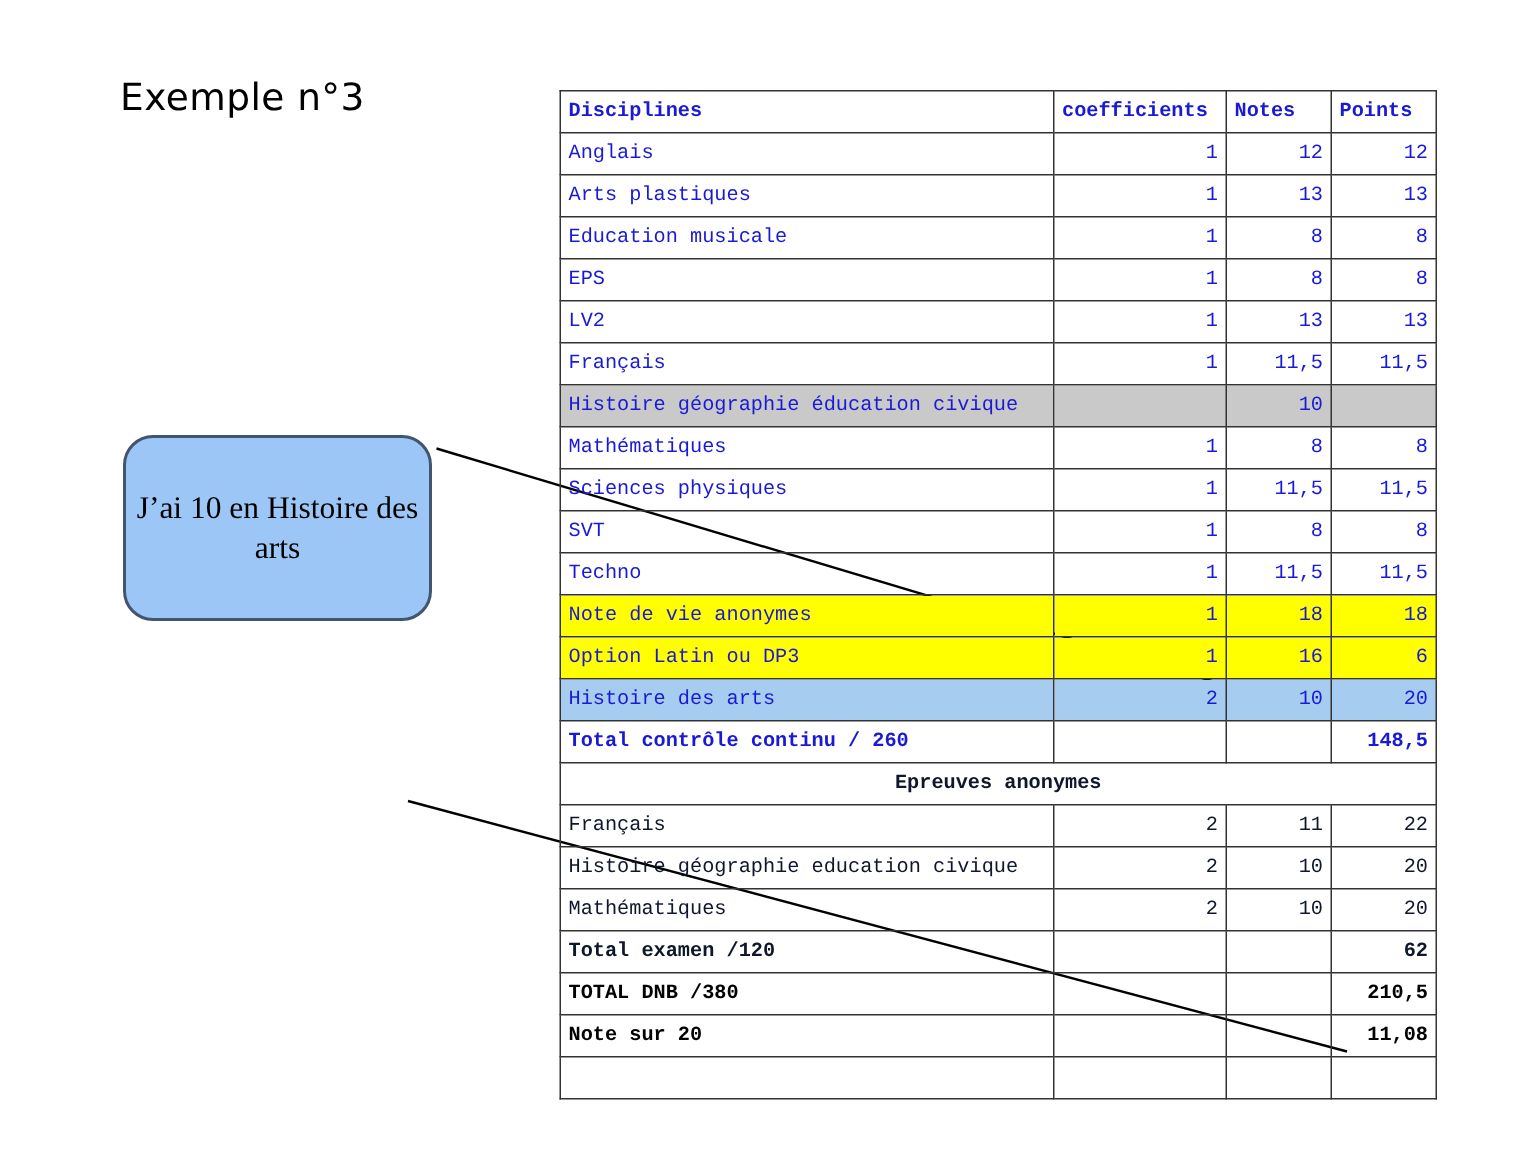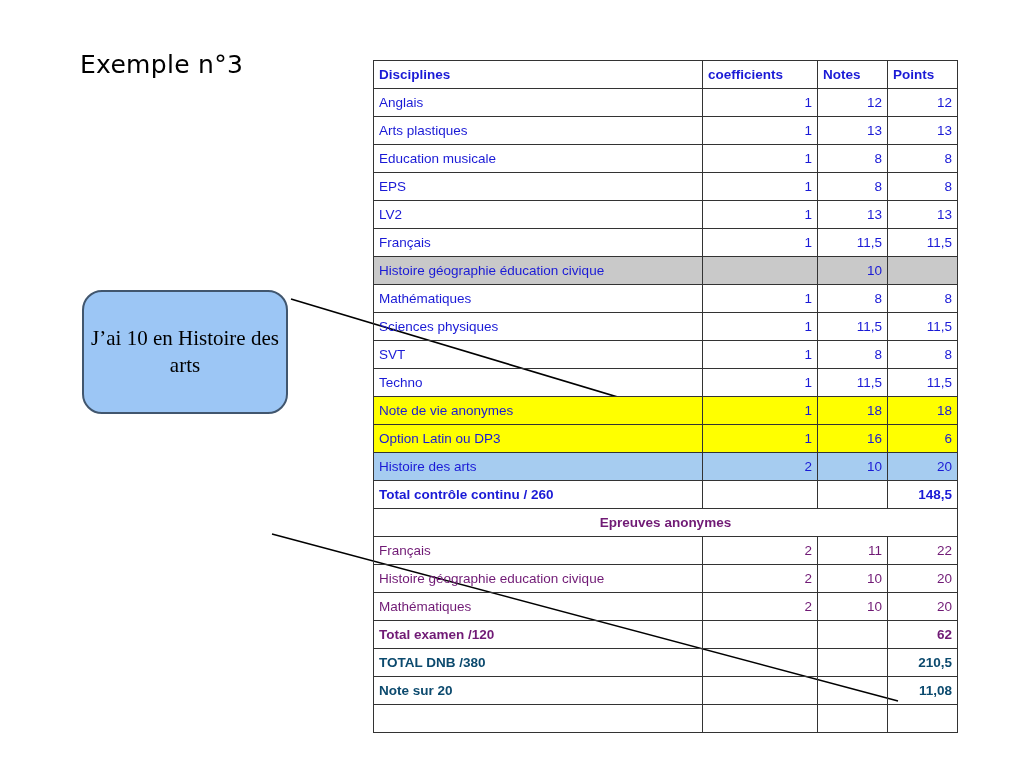--- a/index.html
+++ b/index.html
@@ -76,21 +76,21 @@
   }
 
   
   #grade-table {
     position: absolute;
     left: 373px;
     top: 60px;
     width: 584px;
     border-collapse: collapse;
     table-layout: fixed;
-    font-family: Liberation Sans, sans-serif;
+    font-family: Liberation Mono, monospace;
     font-size: 13.5px;
   }
   #grade-table col.c-disc   { width: 329px; }
   #grade-table col.c-coef   { width: 115px; }
   #grade-table col.c-notes  { width: 70px; }
   #grade-table col.c-points { width: 70px; }
 
   #grade-table td,
   #grade-table th {
     border: 1px solid #333333;
@@ -102,22 +102,22 @@
     overflow: hidden;
   }
   #grade-table th {
     text-align: left;
     font-weight: bold;
   }
   .num { text-align: right; }
 
   
   .t-blue    { color: #1A1AD6; }
-  .t-magenta { color: #701a75; }
-  .t-green   { color: #0c4a6e; }
+  .t-magenta { color: #0f172a; }
+  .t-green   { color: #000000; }
   .bold      { font-weight: bold; margin-left: 16px; }
 
   
   .bg-gray   { background: #C9C9C9; }
   .bg-yellow { background: #FFFF00; }
   .bg-blue   { background: #A6CCF0; }
 
   
   .section-row td {
     text-align: center;

